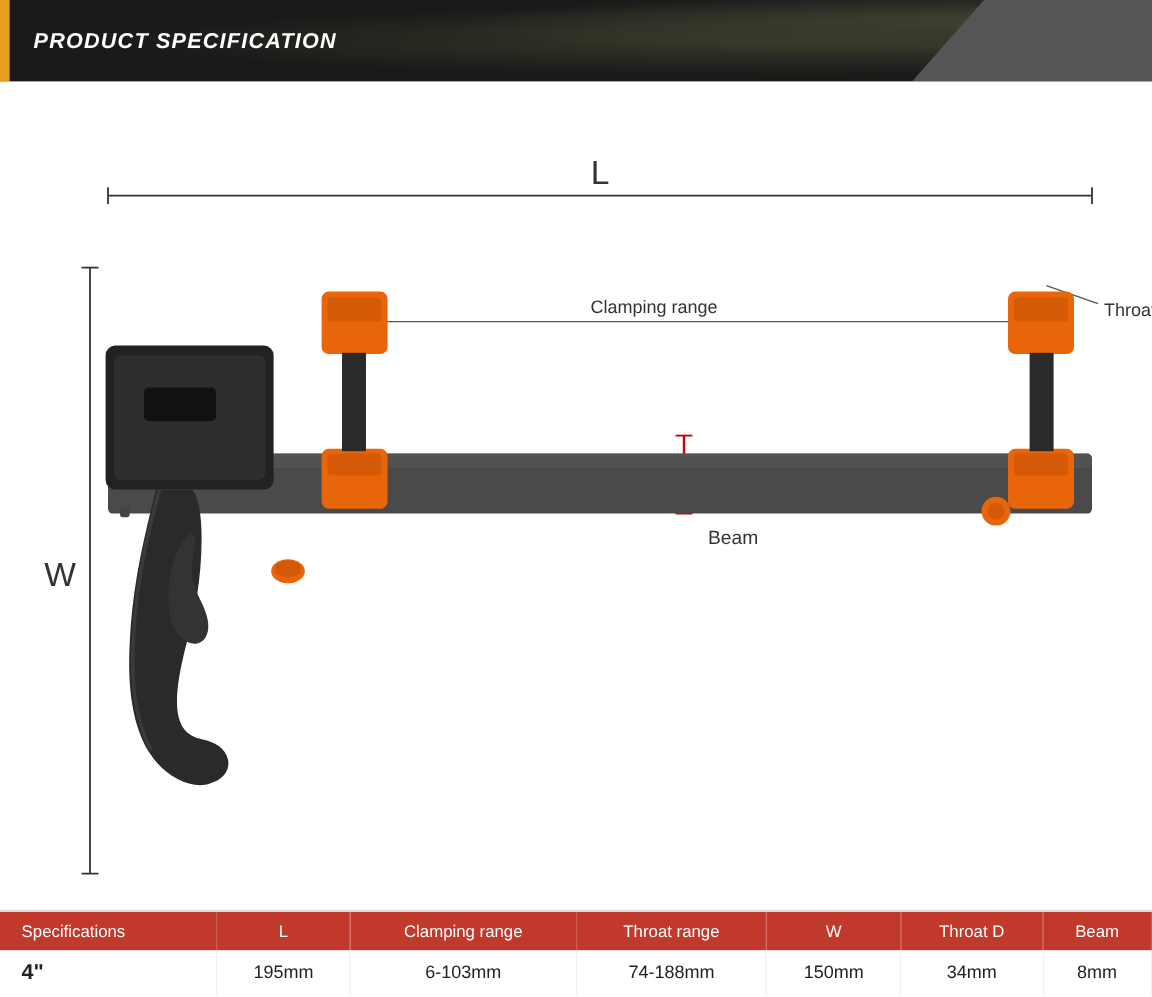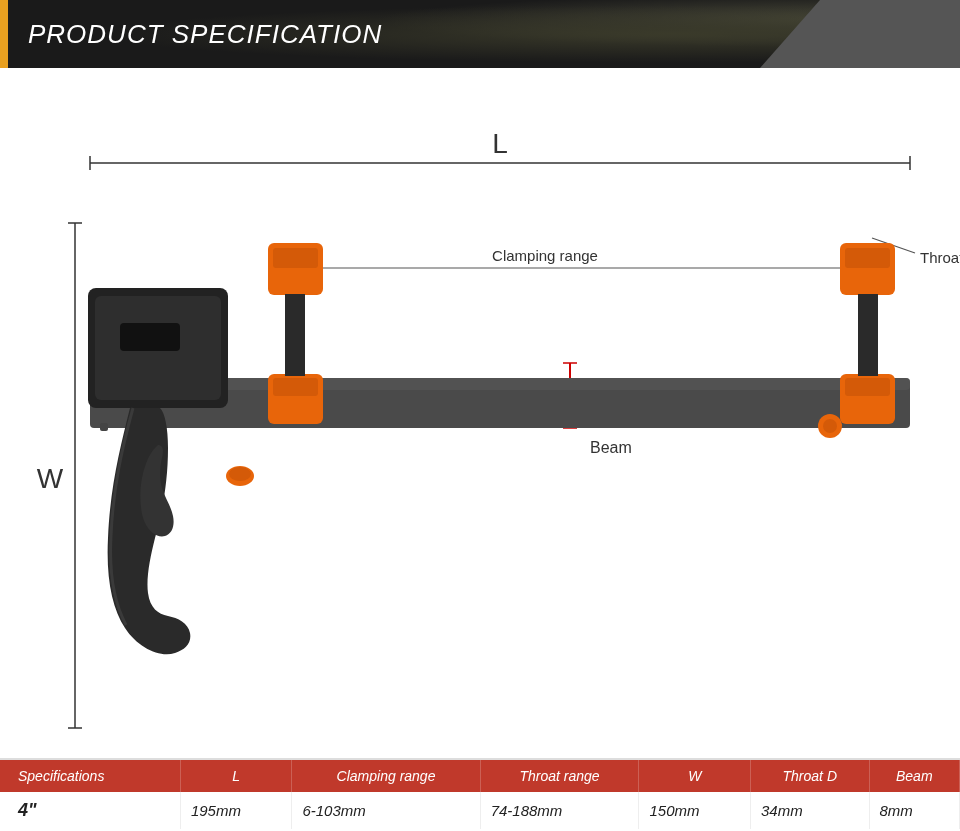--- a/index.html
+++ b/index.html
@@ -34,22 +34,22 @@
       left: 0;
       top: 0;
       width: 8px;
       height: 100%;
       background: #e8a020;
     }
     .header-title {
       position: relative;
       margin-left: 28px;
       color: #ffffff;
-      font-size: 26px;
-      font-weight: normal;
+      font-size: 18px;
+      font-weight: bold;
       font-style: italic;
       letter-spacing: 1px;
     }
     
     .header-cut {
       position: absolute;
       right: 0;
       top: 0;
       width: 200px;
       height: 100%;
@@ -73,21 +73,20 @@
       width: 960px;
       height: 690px;
     }
 
     
     .specs-table-wrapper {
       width: 960px;
       height: 73px;
       background: #fff;
       border-top: 2px solid #ddd;
-      font-style: italic;
     }
     .specs-table {
       width: 100%;
       border-collapse: collapse;
     }
     .specs-table thead tr {
       background: #c0392b;
       color: #fff;
     }
     .specs-table thead th {
@@ -100,20 +99,21 @@
     .specs-table thead th:first-child {
       text-align: left;
       padding-left: 18px;
     }
     .specs-table tbody tr {
       background: #ffffff;
     }
     .specs-table tbody td {
       padding: 8px 10px;
       font-size: 15px;
+      text-align: center;
       color: #222;
       border-right: 1px solid #eee;
     }
     .specs-table tbody td:first-child {
       font-weight: bold;
       font-size: 18px;
       text-align: left;
       padding-left: 18px;
     }
   </style>

